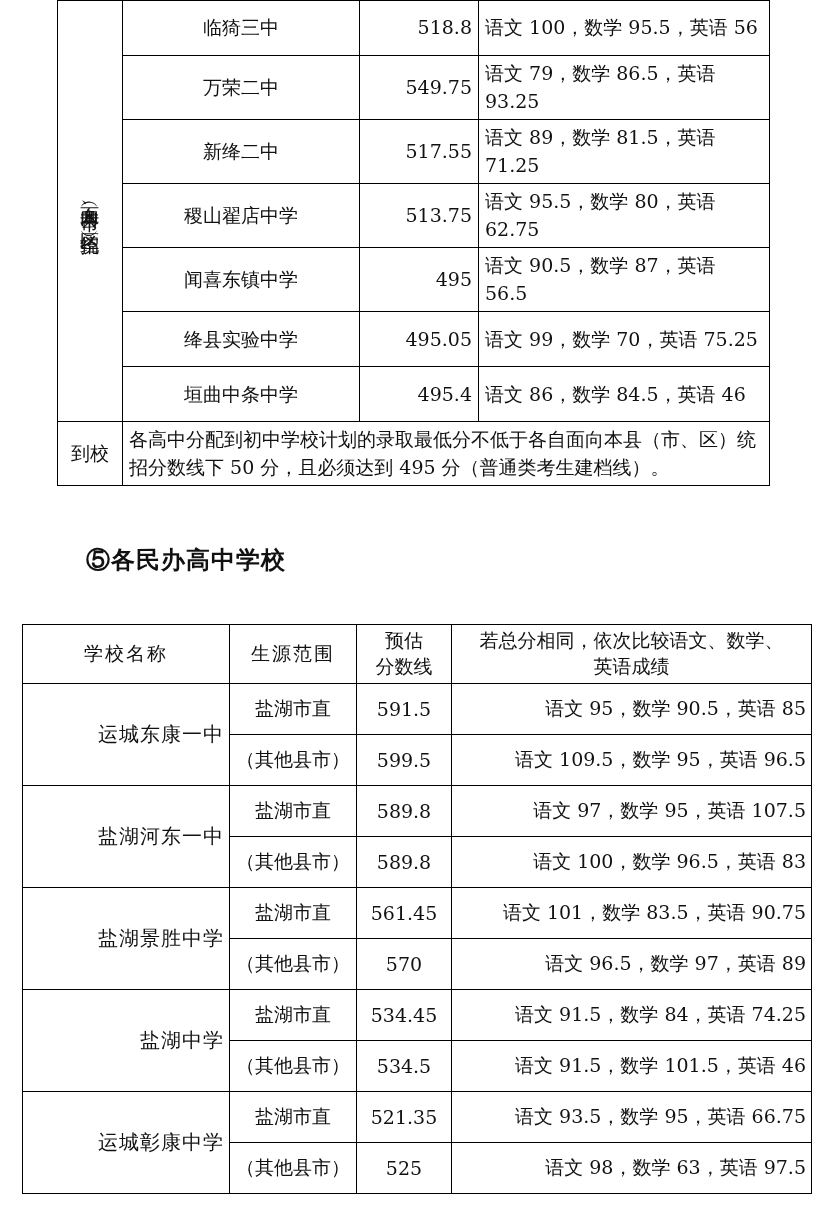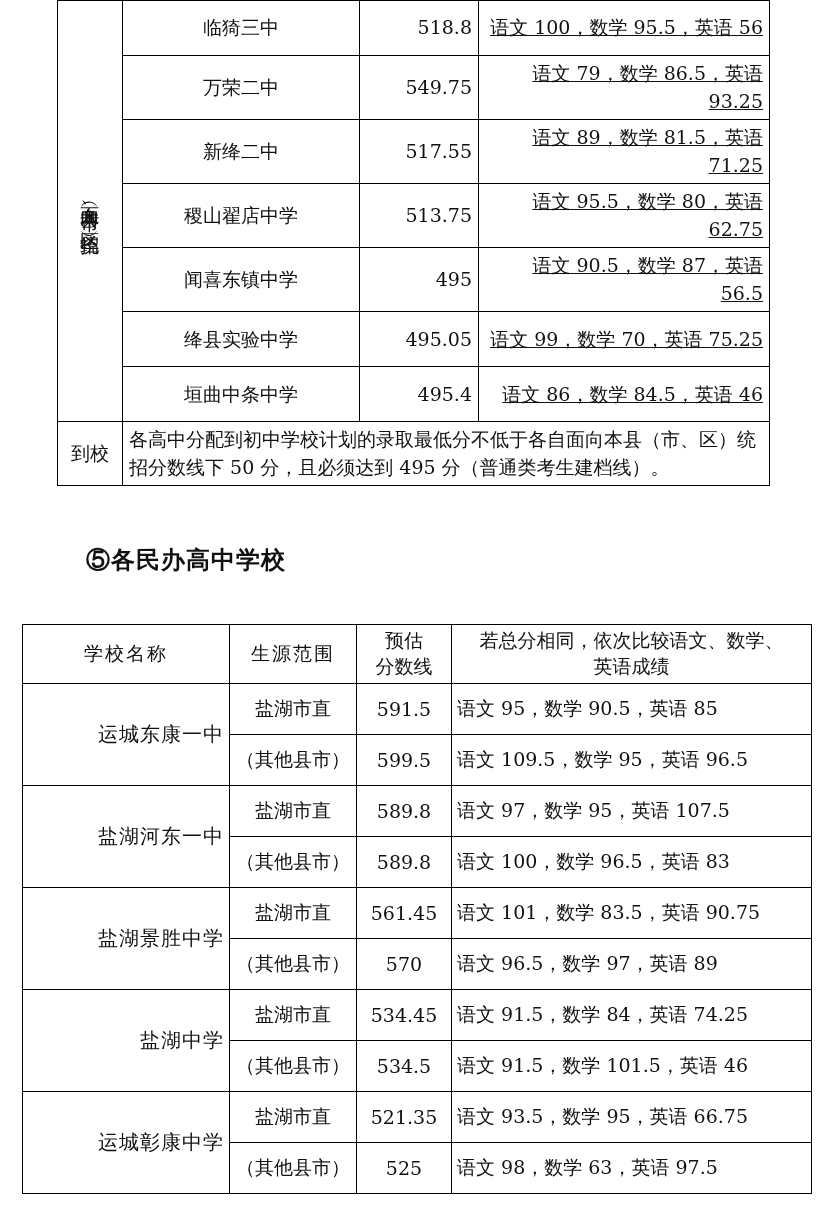--- a/index.html
+++ b/index.html
@@ -54,22 +54,21 @@
   .c-school {
     width: 224px;
     text-align: center;
     border-radius: 27px;
   }
   .c-score {
     width: 106px;
     text-align: right;
   }
   .c-detail {
-    text-align: right;
-    text-decoration: underline;
+    text-align: left;
   }
   .note-label {
     width: 52px;
     text-align: center;
     font-size: 19px;
   }
   .note-body {
     text-align: left;
     font-size: 19px;
     line-height: 1.62;
@@ -108,21 +107,21 @@
   .col-name { width: 196px; text-align: center; }
   .col-range { width: 116px; text-align: center; }
   .col-line { width: 84px; text-align: center; }
   .col-rule { text-align: center; }
   .hdr-name, .hdr-range { letter-spacing: 2px; }
   .t2 .name-cell {
     text-align: right;
     font-size: 20px;
     letter-spacing: 1px;
   }
-  .t2 .rule-cell { text-align: left; }
+  .t2 .rule-cell { text-align: right; }
 </style>
 </head>
 <body>
 
 <div class="page">
 
   <div class="table1-wrap">
     <table class="doc t1">
       <tbody>
           <tr>

